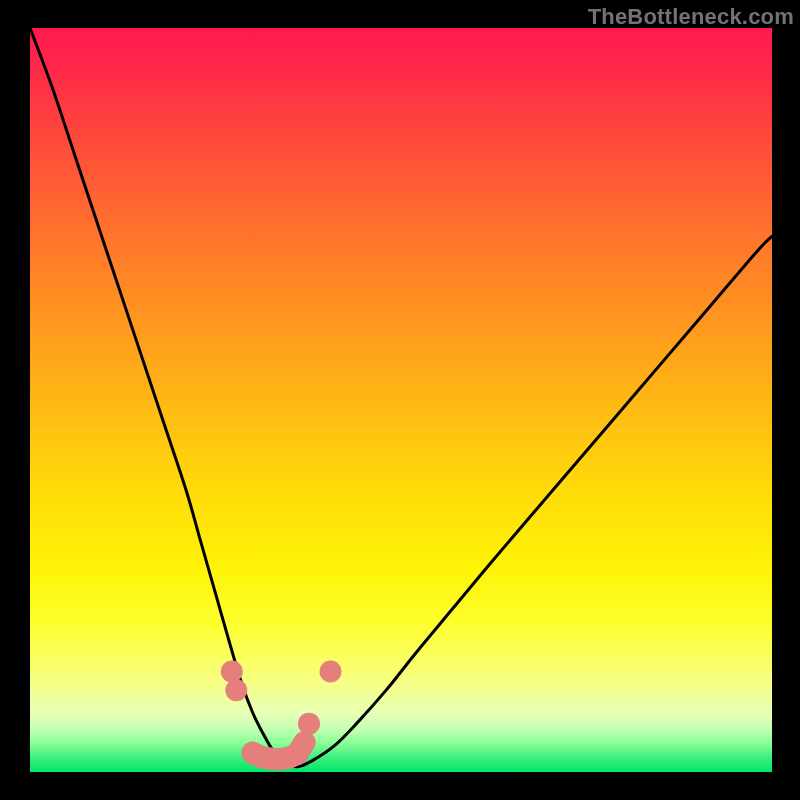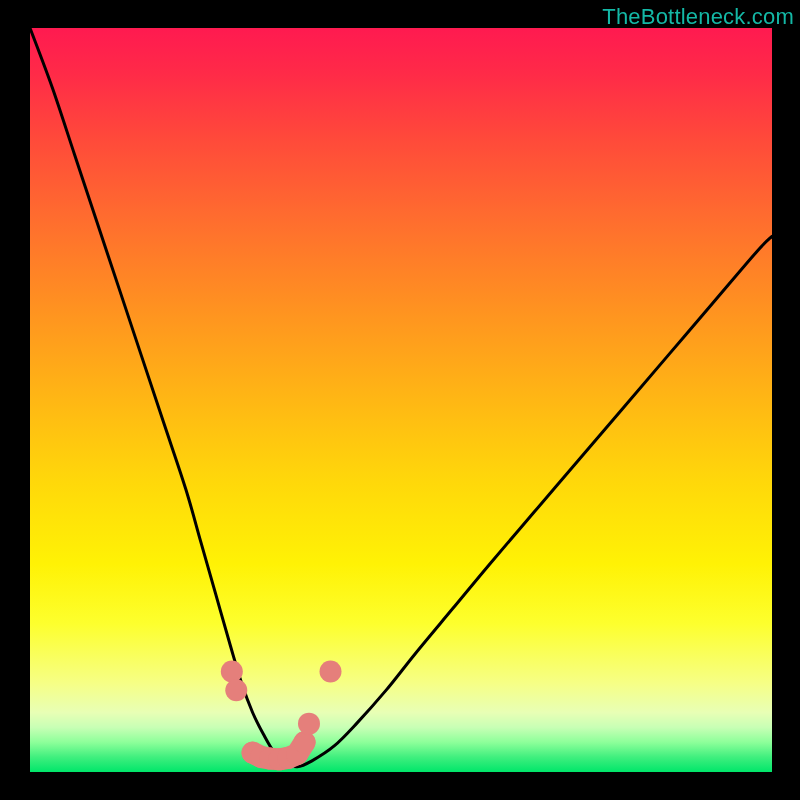--- a/index.html
+++ b/index.html
@@ -42,23 +42,23 @@
       #c8ffb5 94%,
       #8dff9a 96%,
       #40ef7e 98%,
       #00e66a 100%
     );
   }
   .watermark {
     position: absolute;
     top: 4px;
     right: 6px;
-    color: #14b8a6;
+    color: #737373;
     font-size: 22px;
-    font-weight: 400;
+    font-weight: 700;
     letter-spacing: 0.2px;
     user-select: none;
   }
   svg.curves {
     position: absolute;
     left: 0;
     top: 0;
     width: 742px;
     height: 744px;
   }

